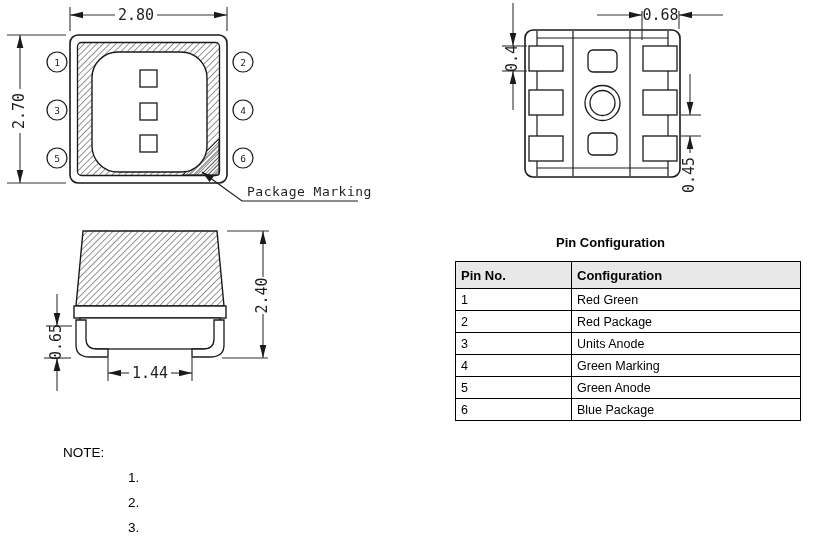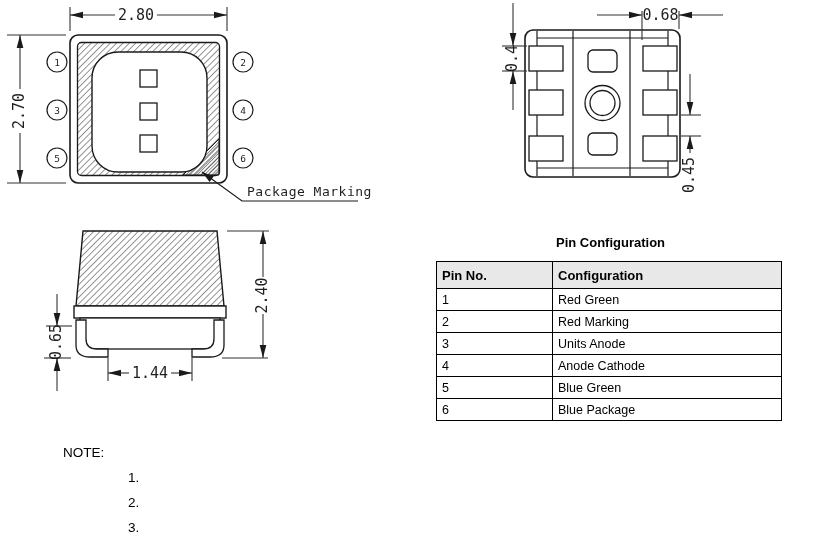--- a/index.html
+++ b/index.html
@@ -185,52 +185,52 @@
         <polygon points="108,373 121,369.7 121,376.3" fill="#1a1a1a" stroke="none"></polygon>
         <polygon points="192,373 179,369.7 179,376.3" fill="#1a1a1a" stroke="none"></polygon>
       </g>
       <text class="cad-text" x="150" y="377.5" font-size="15" text-anchor="middle" stroke="none">1.44</text>
     </g>
   </svg>
 
 
   <div class="overlay pin-title" style="left:540px;top:235px;margin-left:16px;">Pin Configuration</div>
 
-  <div class="overlay" style="left:436px;top:261px;">
+  <div class="overlay" style="left:455px;top:261px;">
     <table class="pin-table">
       <colgroup>
           <col class="col-pin">
           <col>
         </colgroup>
       <thead>
         <tr>
           <th>Pin No.</th>
           <th>Configuration</th>
         </tr>
       </thead>
       <tbody>
         <tr>
           <td>1</td>
           <td>Red Green</td>
         </tr>
         <tr>
           <td>2</td>
-          <td>Red Marking</td>
+          <td>Red Package</td>
         </tr>
         <tr>
           <td>3</td>
           <td>Units Anode</td>
         </tr>
         <tr>
           <td>4</td>
-          <td>Anode Cathode</td>
+          <td>Green Marking</td>
         </tr>
         <tr>
           <td>5</td>
-          <td>Blue Green</td>
+          <td>Green Anode</td>
         </tr>
         <tr>
           <td>6</td>
           <td>Blue Package</td>
         </tr>
       </tbody>
     </table>
   </div>
 
   <div class="overlay note-label" style="left:63px;top:445px;">NOTE:</div>

